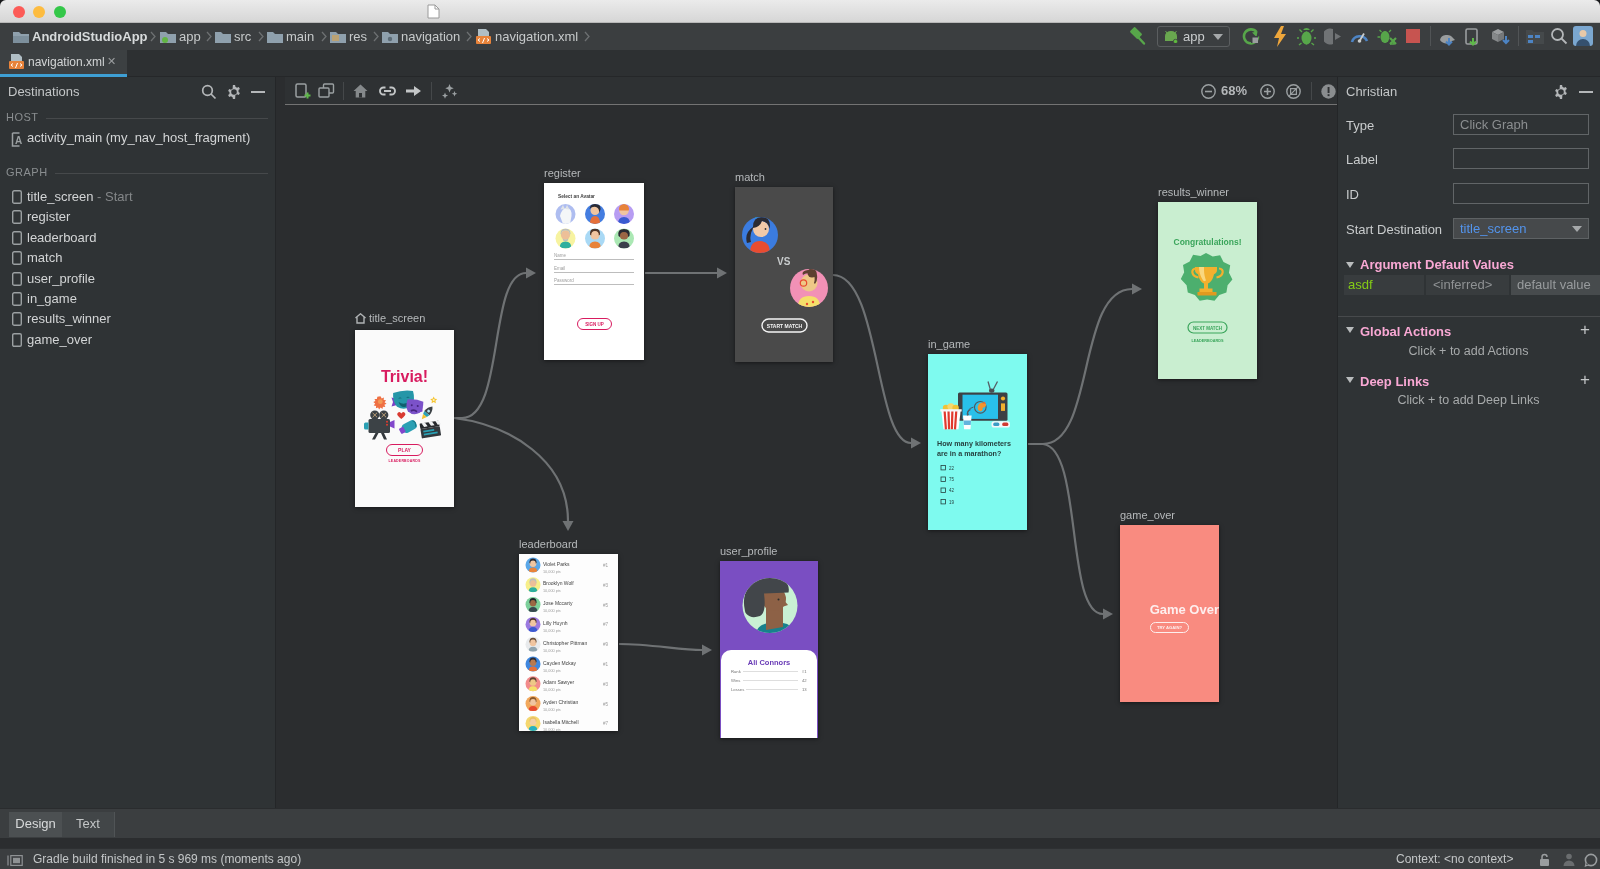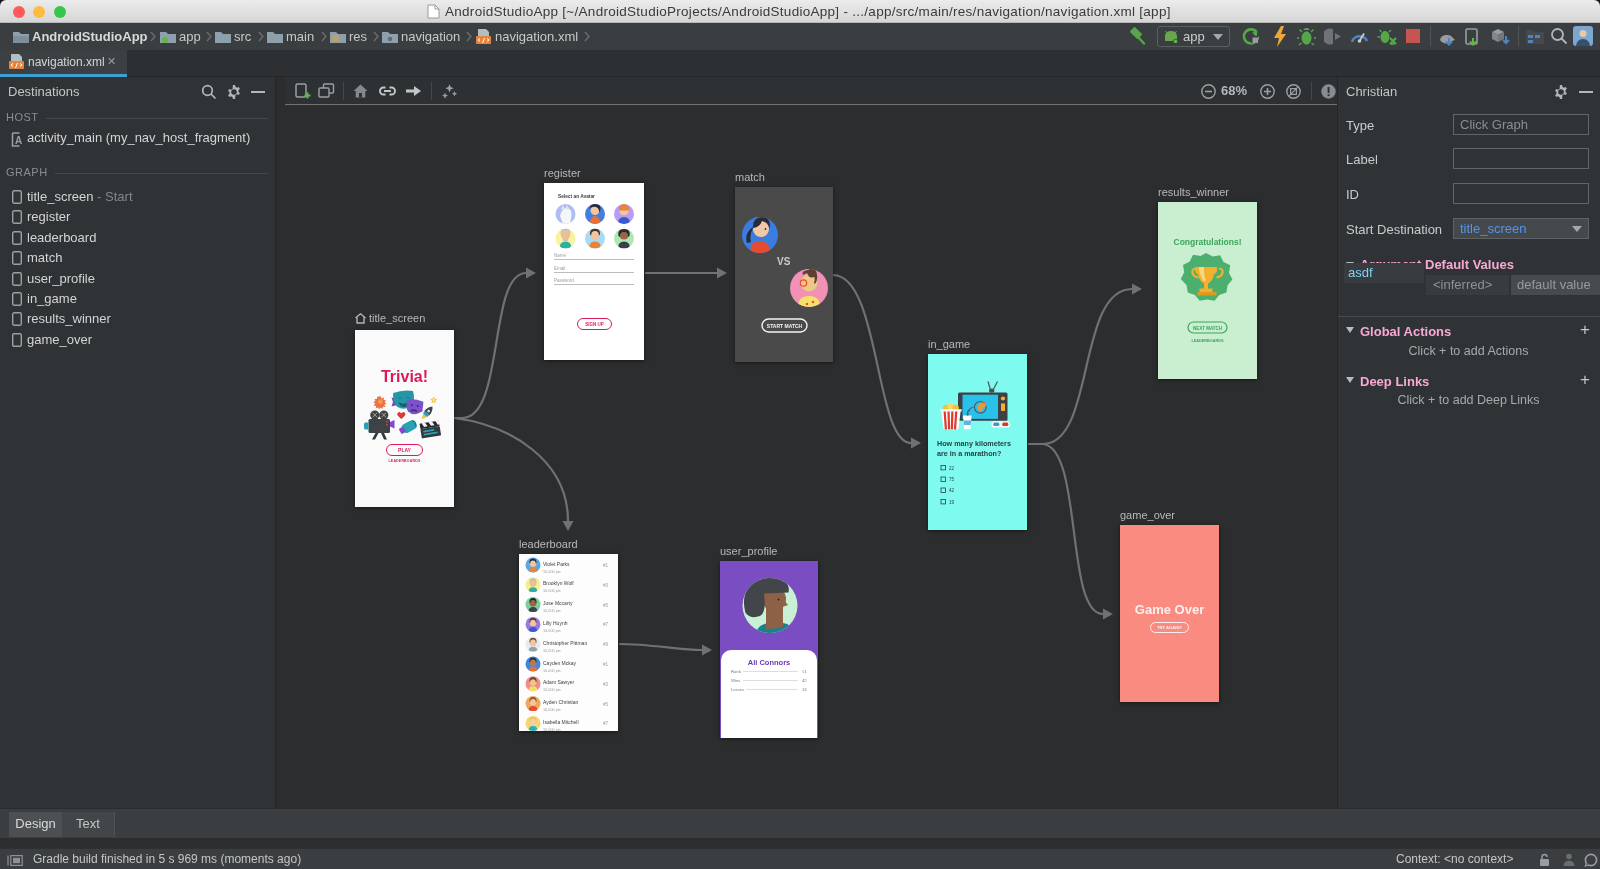--- a/index.html
+++ b/index.html
@@ -57,21 +57,20 @@
 
 <div style="position:absolute;top:0;left:0;width:1600px;height:12px;background:#17181a;"></div>
 <div id="titlebar">
   <div class="tl" style="left:13px;background:#fc5b57;"></div>
   <div class="tl" style="left:33px;background:#fdbc40;"></div>
   <div class="tl" style="left:54px;background:#34c749;"></div>
   <svg class="abs" style="left:427px;top:4px;" width="13" height="15" viewBox="0 0 13 15">
     <path d="M1 1 h7 l4 4 v9 h-11 z" fill="#ffffff" stroke="#9a9a9a" stroke-width="1"></path>
     <path d="M8 1 v4 h4" fill="none" stroke="#9a9a9a" stroke-width="1"></path>
   </svg>
-  <div id="titletext">AndroidStudioApp [~/AndroidStudioProjects/AndroidStudioApp] - .../app/src/main/res/navigation/navigation.xml [app]</div>
 </div>
 
 <div id="navbar">
   <svg class="abs" style="left:13px;top:7px;" width="16" height="13" viewBox="0 0 16 13">
     <path d="M0 2 h6 l2 2 h8 v9 h-16 z" fill="#8fa0ad"></path>
       <path d="M0 6 h16 v7 h-16 z" fill="#7d8f9c"></path>
   </svg>
   <div class="crumb" style="left:32px;"><b>AndroidStudioApp</b></div>
   <svg class="chev" style="left:150px;" viewBox="0 0 6 11">
       <path d="M1 1 L5 5.5 L1 10" stroke="#6d7072" stroke-width="1.3" fill="none"></path>
@@ -573,21 +572,21 @@
     <path d="M38 66.5 C32.5 66.5 33 74 40.5 75.5 M61 66.5 C66.5 66.5 66 74 58.5 75.5" stroke="#f2b02e" stroke-width="2.2" fill="none"></path>
     <path d="M41 65 h5 v3 c0 4 1 8 2 10.5 l-2 .8 c-2.5-2.5-5-8.5-5-14.3 z" fill="#f9d77e"></path>
     <rect x="39.5" y="90" width="19" height="3.5" fill="#e09a20"></rect>
     <rect x="30" y="120" width="39" height="11" rx="5.5" fill="none" stroke="#3aa55b" stroke-width="1.2"></rect>
     <text x="49.5" y="127.5" font-size="4.5" font-weight="bold" fill="#3aa55b" text-anchor="middle" font-family="Liberation Sans">NEXT MATCH</text>
     <text x="49.5" y="140" font-size="3.8" font-weight="bold" fill="#3aa55b" text-anchor="middle" font-family="Liberation Sans">LEADERBOARDS</text>
   </svg>
 </div>
 
 <div class="card" id="c-gameover" style="left:843px;top:420px;width:99px;height:177px;background:#f98b80;">
-  <div class="abs" style="left:0;top:77px;width:99px;text-align:center;font-size:13px;font-weight:bold;color:#fdefee;">Game Over</div>
+  <div class="abs" style="left:0;top:77px;width:99px;text-align:right;font-size:13px;font-weight:bold;color:#fdefee;">Game Over</div>
   <div class="abs" style="left:30px;top:97px;width:39px;height:11px;border:1.1px solid #fdefee;border-radius:6px;text-align:center;font-size:4.2px;font-weight:bold;color:#fdefee;line-height:10px;">TRY AGAIN?</div>
 </div>
 
 <div class="card" id="c-leader" style="left:242px;top:449px;width:99px;height:177px;background:#fdfdfd;overflow:hidden;">
   <svg class="abs" style="left:0;top:0;" width="99" height="177" viewBox="0 0 99 177">
     <clipPath id="lb0">
           <circle cx="14" cy="11.0" r="7.5"></circle>
         </clipPath>
     <circle cx="14" cy="11.0" r="7.5" fill="#5aa7e8"></circle>
     <g clip-path="url(#lb0)">
@@ -742,21 +741,21 @@
   <div class="afield" style="top:106px;"></div>
   <div class="alabel" style="top:145px;width:106px;overflow:hidden;">Start Destination</div>
   <div class="afield" style="top:141px;background:#46494b;border-color:#5e6264;color:#5394ec;">title_screen
     <svg class="abs" style="left:118px;top:7px;" width="10" height="6" viewBox="0 0 10 6">
         <path d="M0 0 h10 L5 6 z" fill="#a5a8aa"></path>
       </svg>
   </div>
 
   <div class="atri" style="left:8px;top:185px;"></div>
   <div class="abold" style="left:22px;top:180px;">Argument Default Values</div>
-  <div class="abs" style="left:6px;top:186px;width:80px;height:20px;background:#383c3e;font-size:13px;color:#7dd3fc;line-height:20px;padding-left:4px;">asdf</div>
+  <div class="abs" style="left:6px;top:198px;width:80px;height:20px;background:#383c3e;font-size:13px;color:#84cc16;line-height:20px;padding-left:4px;">asdf</div>
   <div class="abs" style="left:88px;top:198px;width:83px;height:20px;background:#383c3e;font-size:13px;color:#8f9294;line-height:20px;padding-left:7px;">&lt;inferred&gt;</div>
   <div class="abs" style="left:173px;top:198px;width:89px;height:20px;background:#474b4d;font-size:13px;color:#989b9d;line-height:20px;padding-left:6px;white-space:nowrap;overflow:hidden;">default value</div>
 
   <div class="abs" style="left:0px;top:239px;width:262px;height:1px;background:#474a4c;"></div>
 
   <div class="atri" style="left:8px;top:250px;"></div>
   <div class="abold" style="left:22px;top:247px;">Global Actions</div>
   <div class="aplus" style="left:242px;top:243px;">+</div>
   <div class="ahint" style="top:267px;">Click + to add Actions</div>
 

